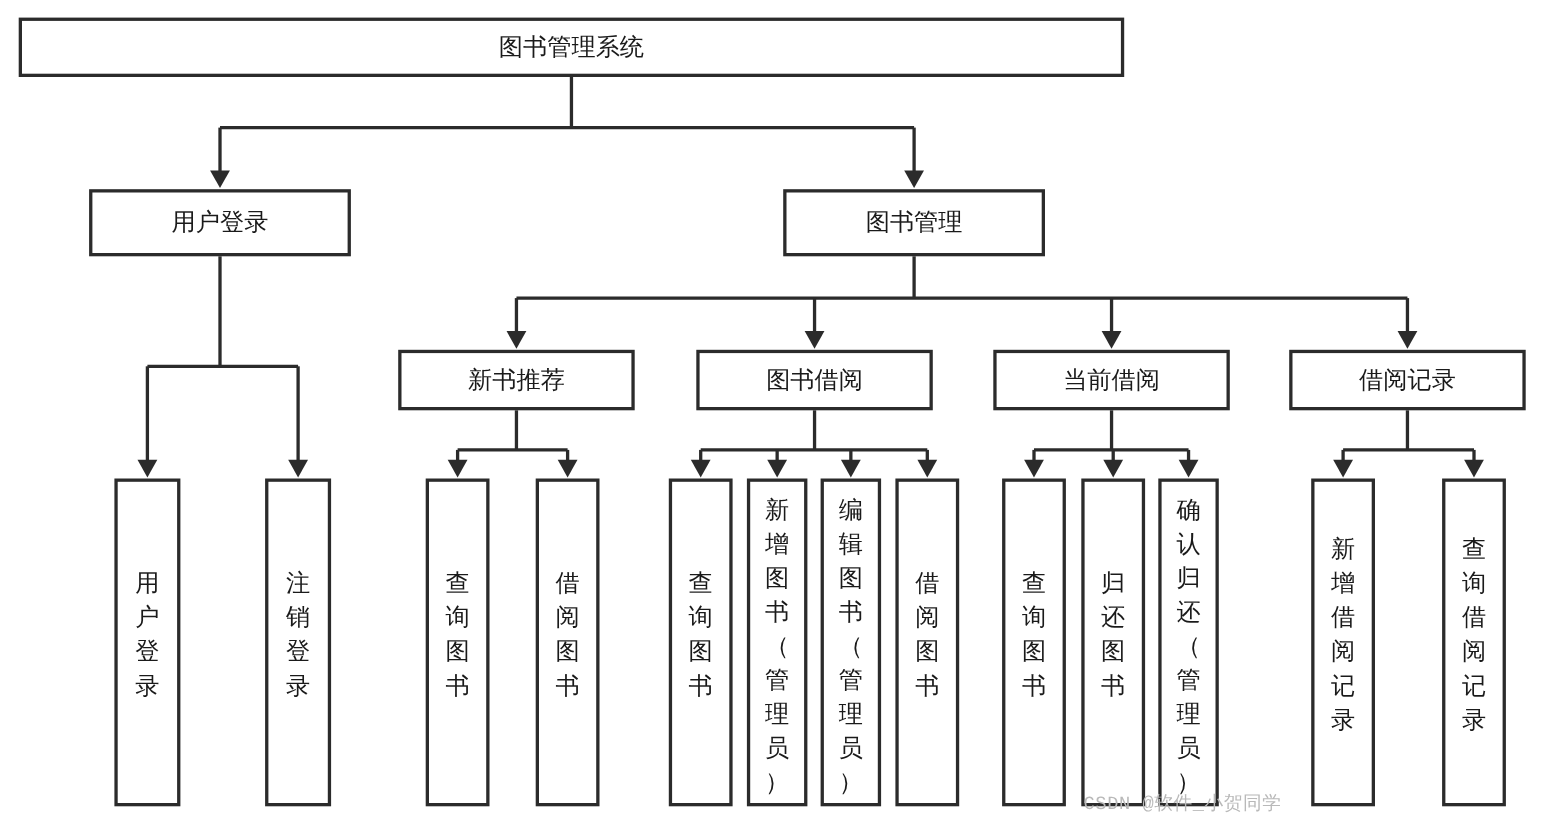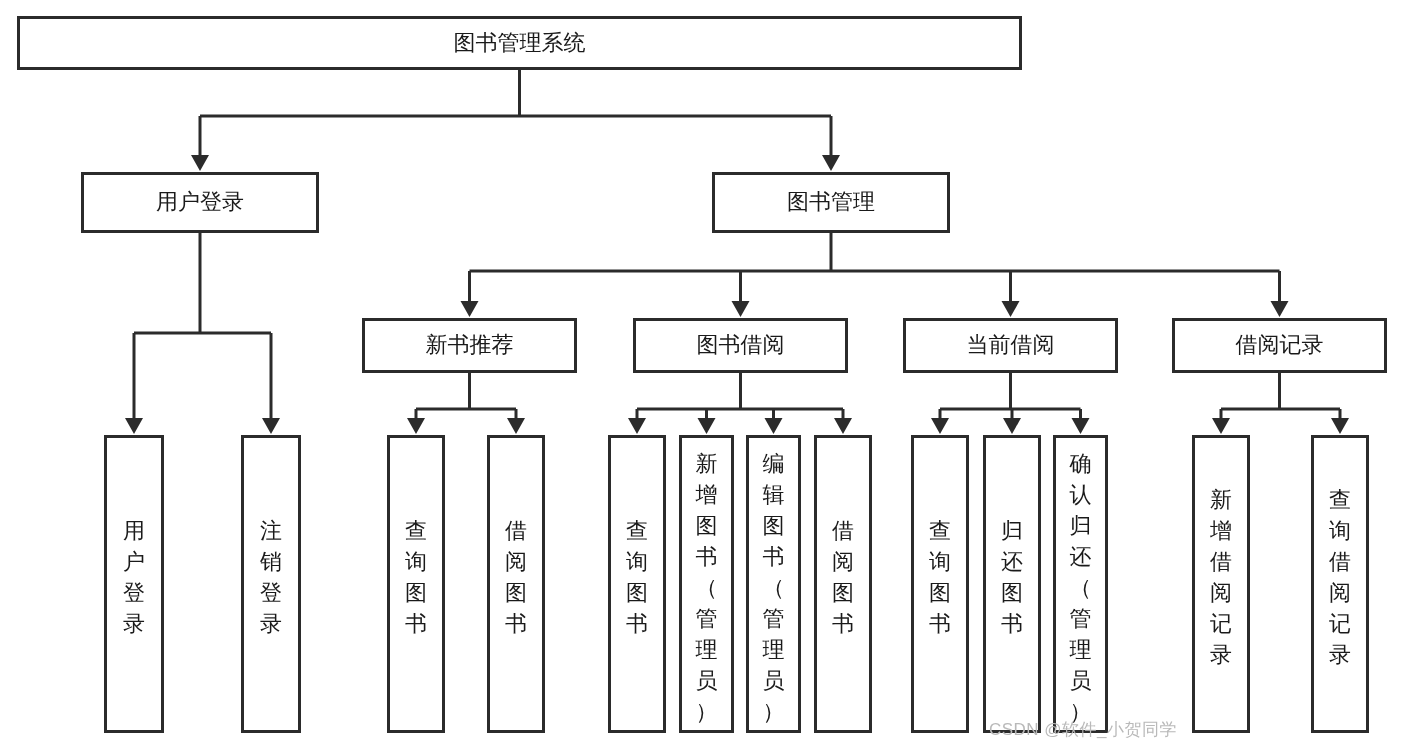--- a/index.html
+++ b/index.html
@@ -49,23 +49,23 @@
     dominant-baseline: middle;
   }
   .node-label-v {
     font-family: "Liberation Sans", "DejaVu Sans", sans-serif;
     font-size: 22px;
     fill: #1a1a1a;
     text-anchor: middle;
   }
   .watermark {
     position: absolute;
-    right: 0;
+    right: 12px;
     bottom: 6px;
-    font-family: Liberation Sans, sans-serif;
+    font-family: Liberation Mono, monospace;
     font-size: 17px;
     color: #b9b9b9;
     white-space: nowrap;
     letter-spacing: 0.5px;
     pointer-events: none;
   }
 </style>
 </head>
 <body>
 

